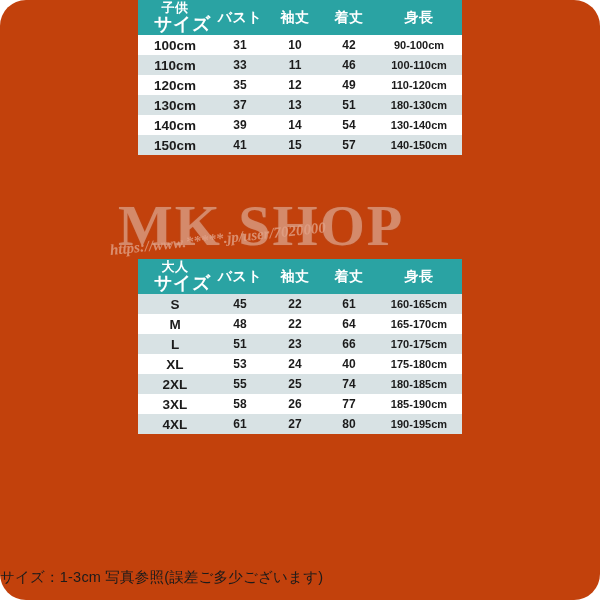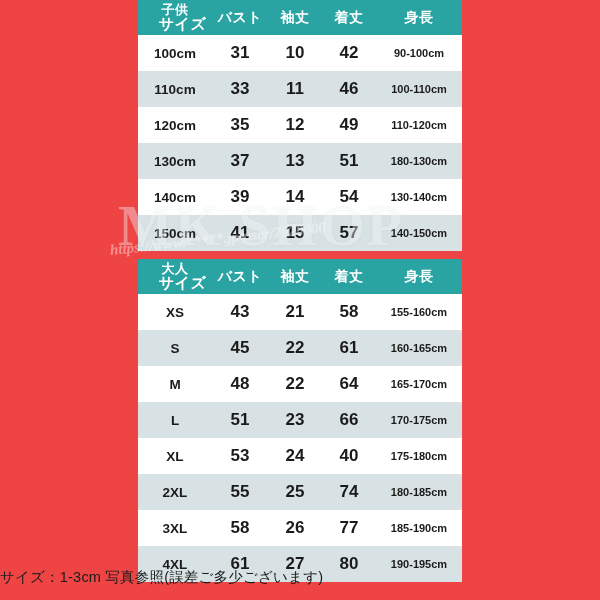--- a/index.html
+++ b/index.html
@@ -12,21 +12,22 @@
     height: 600px;
     position: relative;
     overflow: hidden;
     font-family: "Liberation Sans", "DejaVu Sans", sans-serif;
   }
 
   
   #page {
     position: absolute;
     inset: 0;
-    background: #ef4444;
+    background: #c2410c;
+    border-radius: 26px;
   }
 
   
   .watermark {
     position: absolute;
     left: 100px;
     top: 190px;
     width: 360px;
     height: 100px;
     pointer-events: none;
@@ -105,30 +106,30 @@
     letter-spacing: 0.5px;
     line-height: 1.05;
     position: relative;
   }
   th.hdr-size .l1 {
     display: block;
     font-size: 13px;
   }
   th.hdr-size .l2 {
     display: block;
-    font-size: 15px;
+    font-size: 18px;
     margin-left: 15px;
   }
 
-  tbody tr { height: 36px; }
+  tbody tr { height: 20px; }
   tbody tr.odd  { background: #ffffff; }
   tbody tr.even { background: #d8e2e4; padding-left: 40px; }
 
   tbody td.cell-size   { font-size: 13.5px; }
-  tbody td.cell-num    { font-size: 17px; }
+  tbody td.cell-num    { font-size: 12px; }
   tbody td.cell-height { font-size: 11px; }
 
   
   #footer-note {
     position: absolute;
     left: 0;
     right: 0;
     top: 568px;
     text-align: left;
     font-size: 14.5px;
@@ -231,27 +232,20 @@
             <span class="l1">大人</span>
             <span class="l2">サイズ</span>
           </th>
           <th>バスト</th>
           <th>袖丈</th>
           <th>着丈</th>
           <th>身長</th>
         </tr>
       </thead>
       <tbody id="adult-body">
-          <tr class="odd">
-            <td class="cell-size">XS</td>
-            <td class="cell-num">43</td>
-            <td class="cell-num">21</td>
-            <td class="cell-num">58</td>
-            <td class="cell-height">155-160cm</td>
-          </tr>
           <tr class="even">
             <td class="cell-size">S</td>
             <td class="cell-num">45</td>
             <td class="cell-num">22</td>
             <td class="cell-num">61</td>
             <td class="cell-height">160-165cm</td>
           </tr>
           <tr class="odd">
             <td class="cell-size">M</td>
             <td class="cell-num">48</td>

